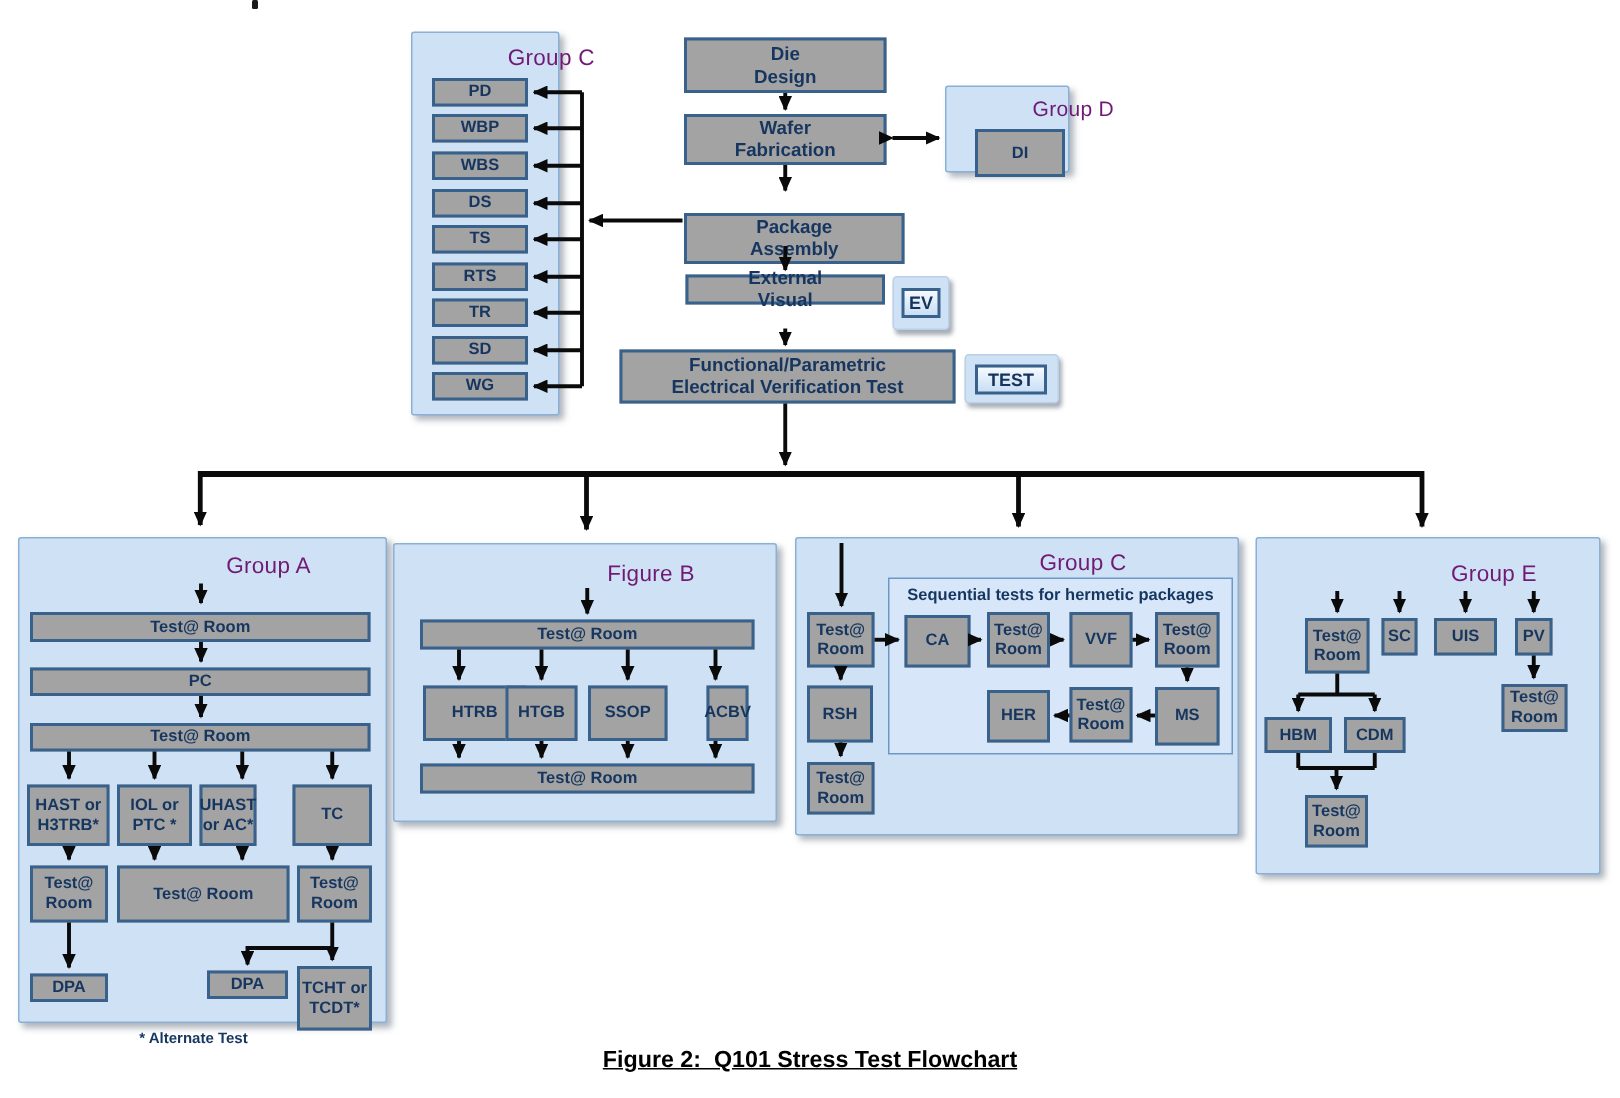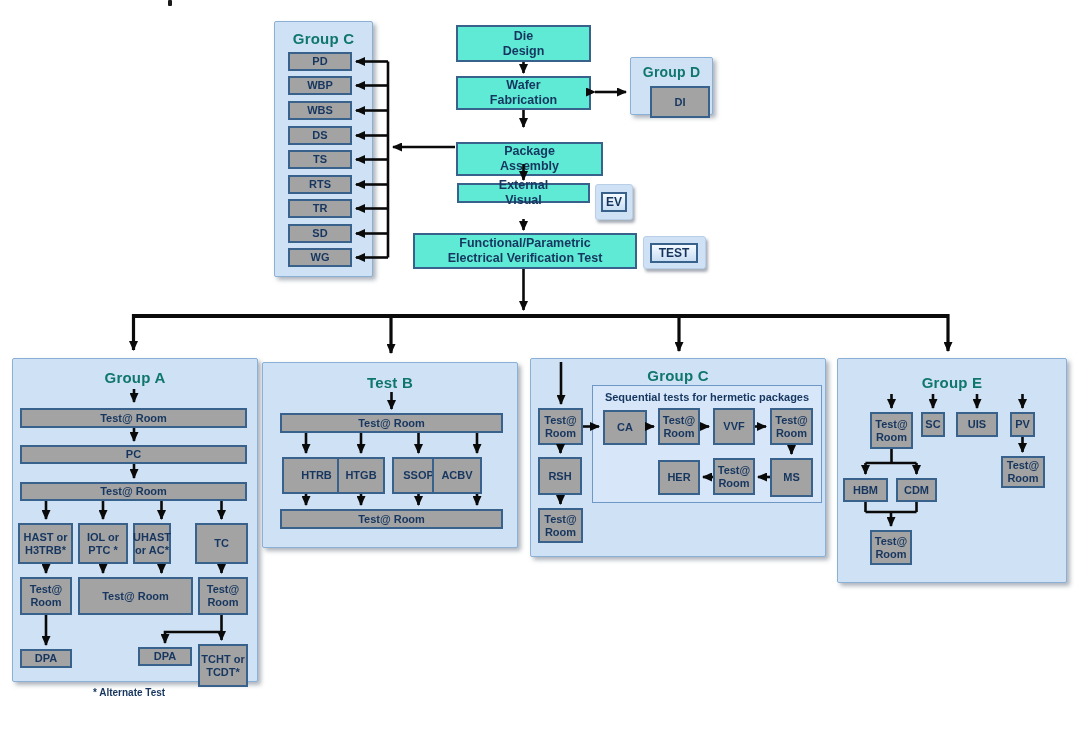--- a/index.html
+++ b/index.html
@@ -5,30 +5,30 @@
   html,body{margin:0;padding:0;background:#ffffff;}
   #canvas{
     position:relative;width:1080px;height:732px;background:#ffffff;
     font-family:"Liberation Sans",sans-serif;overflow:hidden;
   }
   .cont{
     position:absolute;background:#cfe2f5;border:1px solid #8ab0d6;border-radius:2px;
     box-shadow:3px 3px 4px rgba(110,120,135,.55);box-sizing:border-box;
   }
   .gtitle{
-    position:absolute;width:100%;text-align:center;font-weight:700;font-size:15px;
-    color:#0f766e;letter-spacing:.2px;
+    position:absolute;width:100%;text-align:center;font-weight:400;font-size:15px;
+    color:#701a75;letter-spacing:.2px;margin-left:44px;
   }
   .node{
     position:absolute;background:#a3a3a3;border:2px solid #38618c;box-sizing:border-box;
     display:flex;align-items:center;justify-content:center;text-align:center;
     color:#16365f;font-weight:600;font-size:11px;line-height:1.18;white-space:pre-line;
     padding:1px;
   }
-  .wnode{background:#5eead4;border-width:2.5px;font-size:12.5px;}
+  .wnode{background:#a3a3a3;border-width:2.5px;font-size:12.5px;}
   .seqbox{
     position:absolute;background:#d7e7f9;border:1.5px solid #6d97c4;box-sizing:border-box;
   }
   .seqlabel{
     position:absolute;width:100%;text-align:center;font-weight:600;font-size:11px;color:#16365f;
   }
   .note{
     position:absolute;font-weight:600;font-size:10px;color:#16365f;text-align:center;margin-top:16px;
   }
   .badge{
@@ -110,27 +110,27 @@
     <div class="node" style="left:78px;top:577px;width:115px;height:38px">Test@ Room</div>
     <div class="node" style="left:198px;top:577px;width:50px;height:38px">Test@ Room</div>
     <div class="node" style="left:20px;top:649px;width:52px;height:19px">DPA</div>
     <div class="node" style="left:138px;top:647px;width:54px;height:19px">DPA</div>
     <div class="node" style="left:198px;top:644px;width:50px;height:43px">TCHT or TCDT*</div>
     <div class="note" style="left:64px;top:671px;width:130px">* Alternate Test</div>
   </div>
 
   <div class="lay">
     <div class="cont" style="left:262px;top:362px;width:256px;height:186px">
-      <div class="gtitle" style="top:11px">Test B</div>
+      <div class="gtitle" style="top:11px">Figure B</div>
     </div>
     <div class="node" style="left:280px;top:413px;width:223px;height:20px">Test@ Room</div>
     <div class="node" style="left:282px;top:457px;width:69px;height:37px">HTRB</div>
     <div class="node" style="left:337px;top:457px;width:48px;height:37px">HTGB</div>
     <div class="node" style="left:392px;top:457px;width:53px;height:37px">SSOP</div>
-    <div class="node" style="left:432px;top:457px;width:50px;height:37px">ACBV</div>
+    <div class="node" style="left:471px;top:457px;width:28px;height:37px">ACBV</div>
     <div class="node" style="left:280px;top:509px;width:223px;height:20px">Test@ Room</div>
   </div>
 
   <div class="lay">
     <div class="cont" style="left:530px;top:358px;width:296px;height:199px">
       <div class="gtitle" style="top:8px">Group C</div>
     </div>
     <div class="seqbox" style="left:592px;top:385px;width:230px;height:118px">
       <div class="seqlabel" style="top:5px">Sequential tests for hermetic packages</div>
     </div>
@@ -239,13 +239,14 @@
       <line x1="865.5" y1="463" x2="916.5" y2="463"></line>
       <line x1="865.5" y1="463" x2="865.5" y2="474" marker-end="url(#ah)"></line>
       <line x1="916.5" y1="463" x2="916.5" y2="474" marker-end="url(#ah)"></line>
       <line x1="865.5" y1="502" x2="865.5" y2="512"></line>
       <line x1="916.5" y1="502" x2="916.5" y2="512"></line>
       <line x1="865.5" y1="512" x2="916.5" y2="512"></line>
       <line x1="891" y1="512" x2="891" y2="526" marker-end="url(#ah)"></line>
     </g>
   </svg>
 
+  <div class="caption">Figure 2:  Q101 Stress Test Flowchart</div>
 </div>
 
 </body></html>

